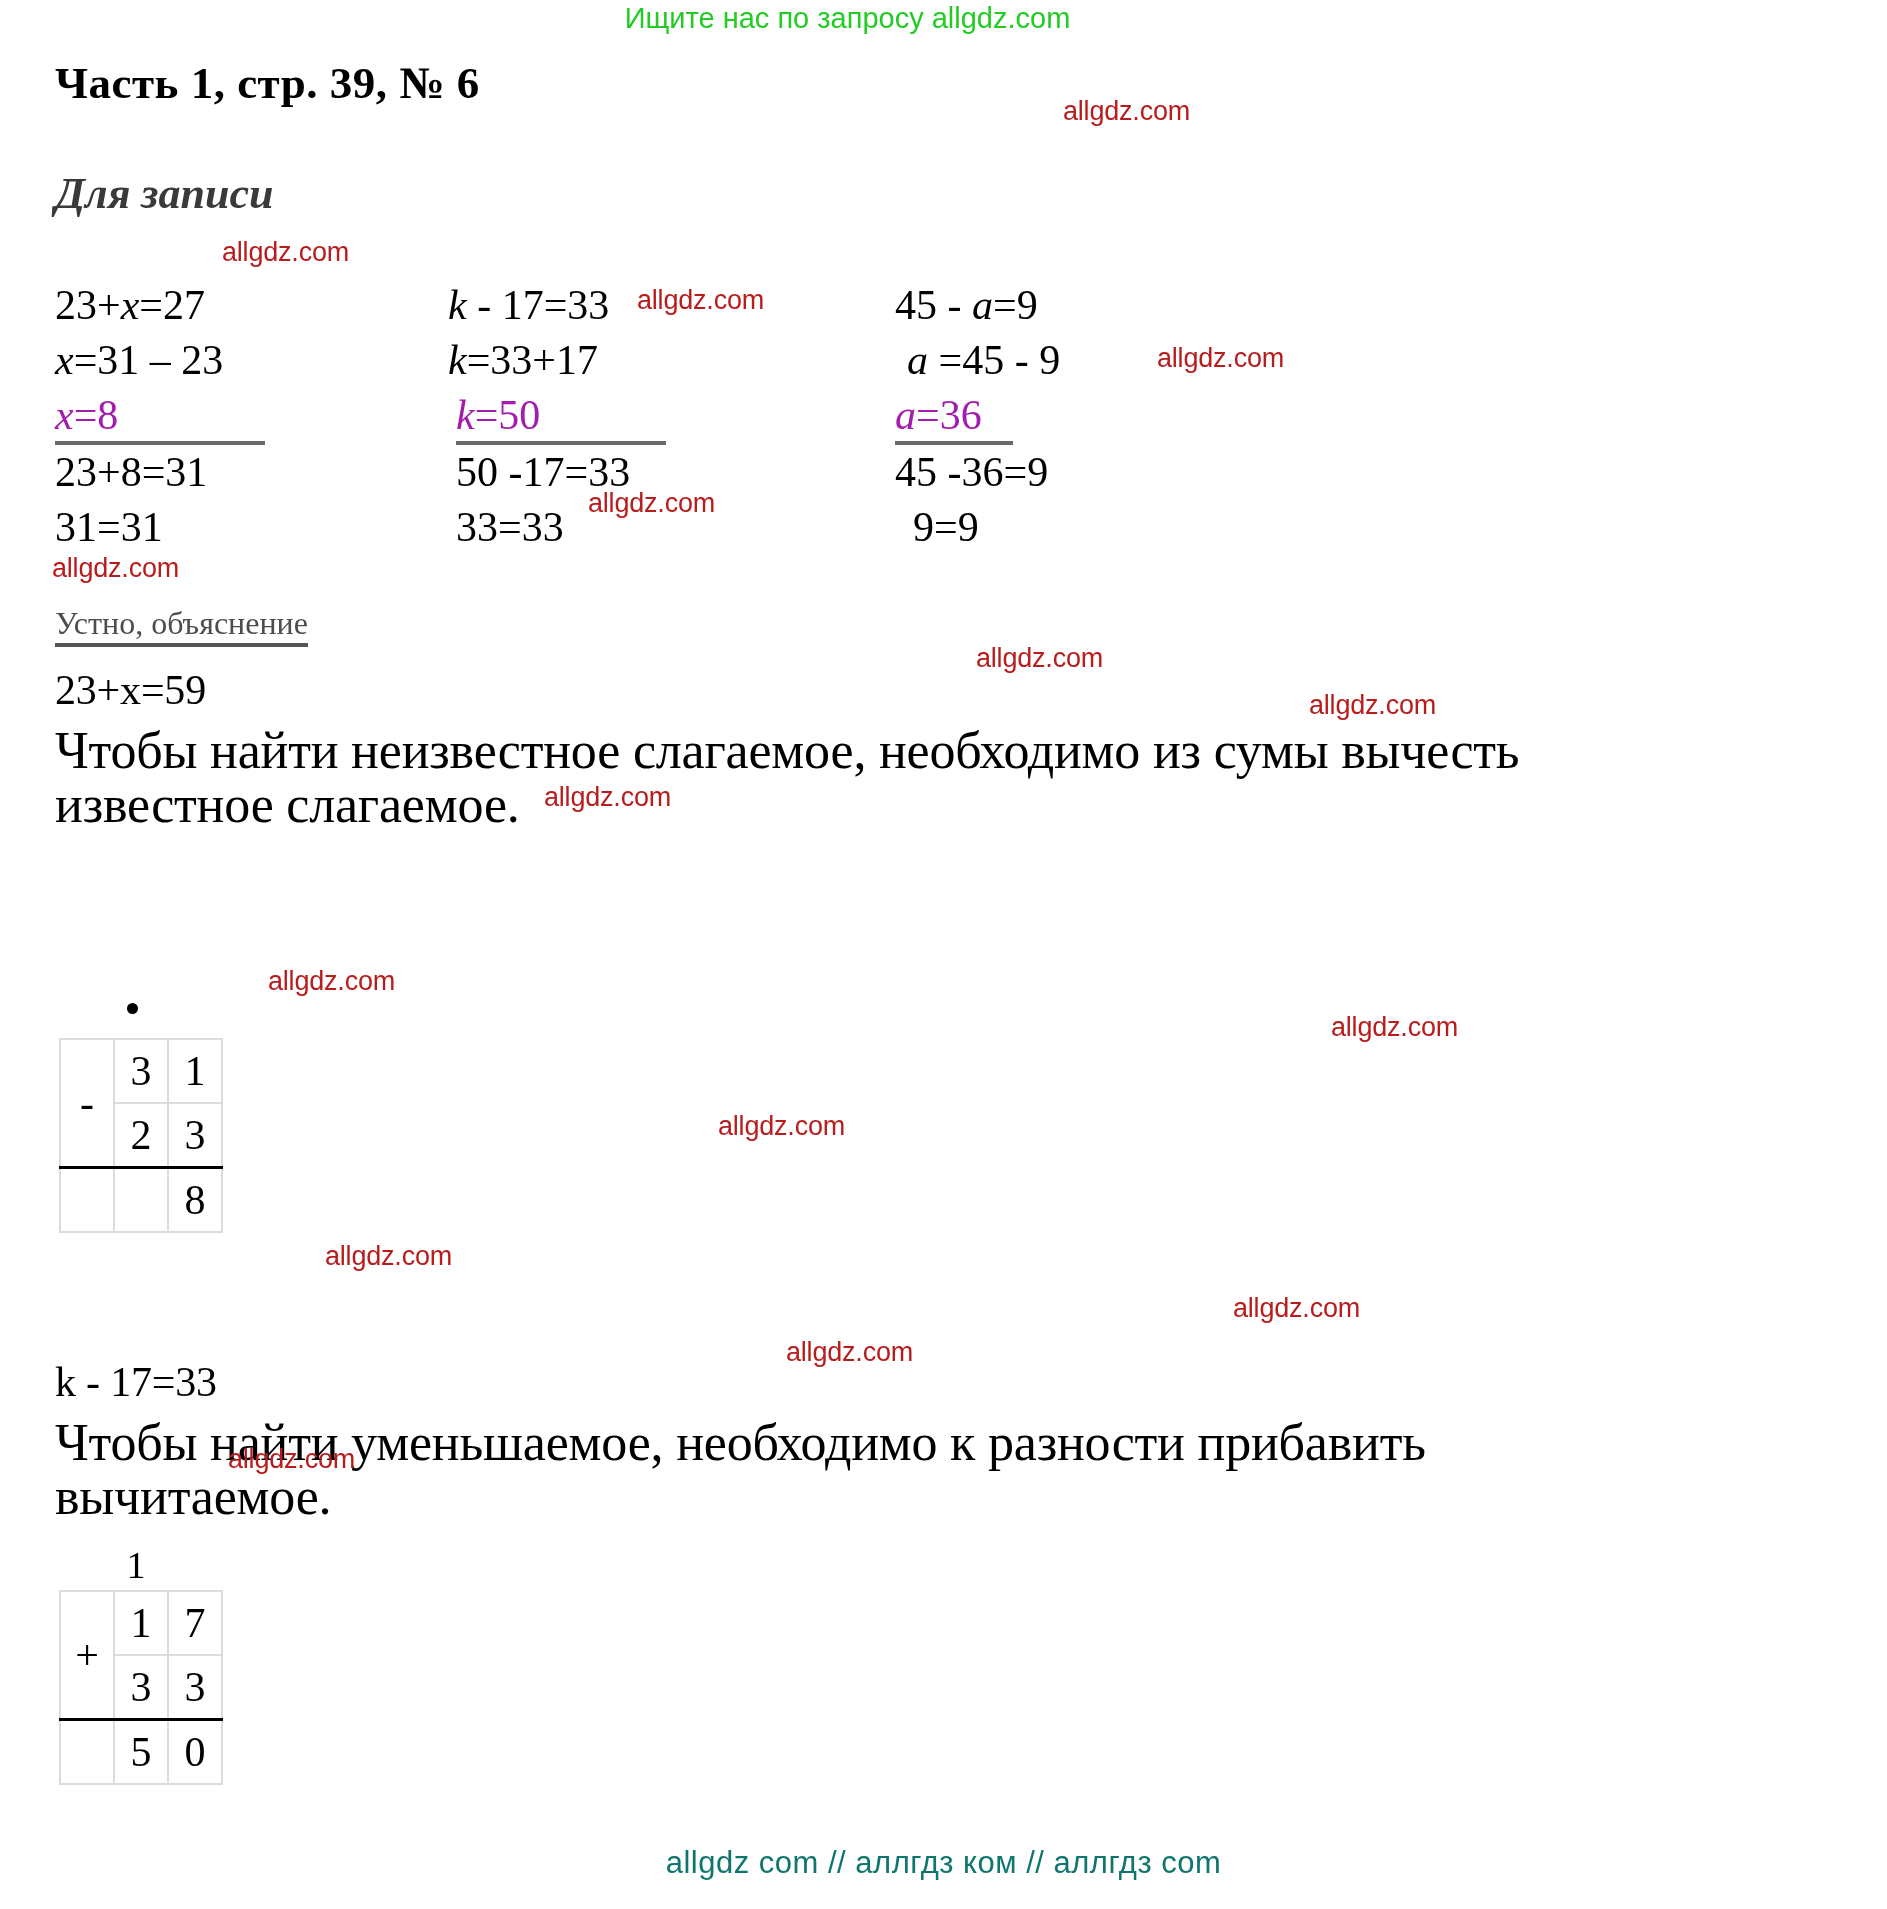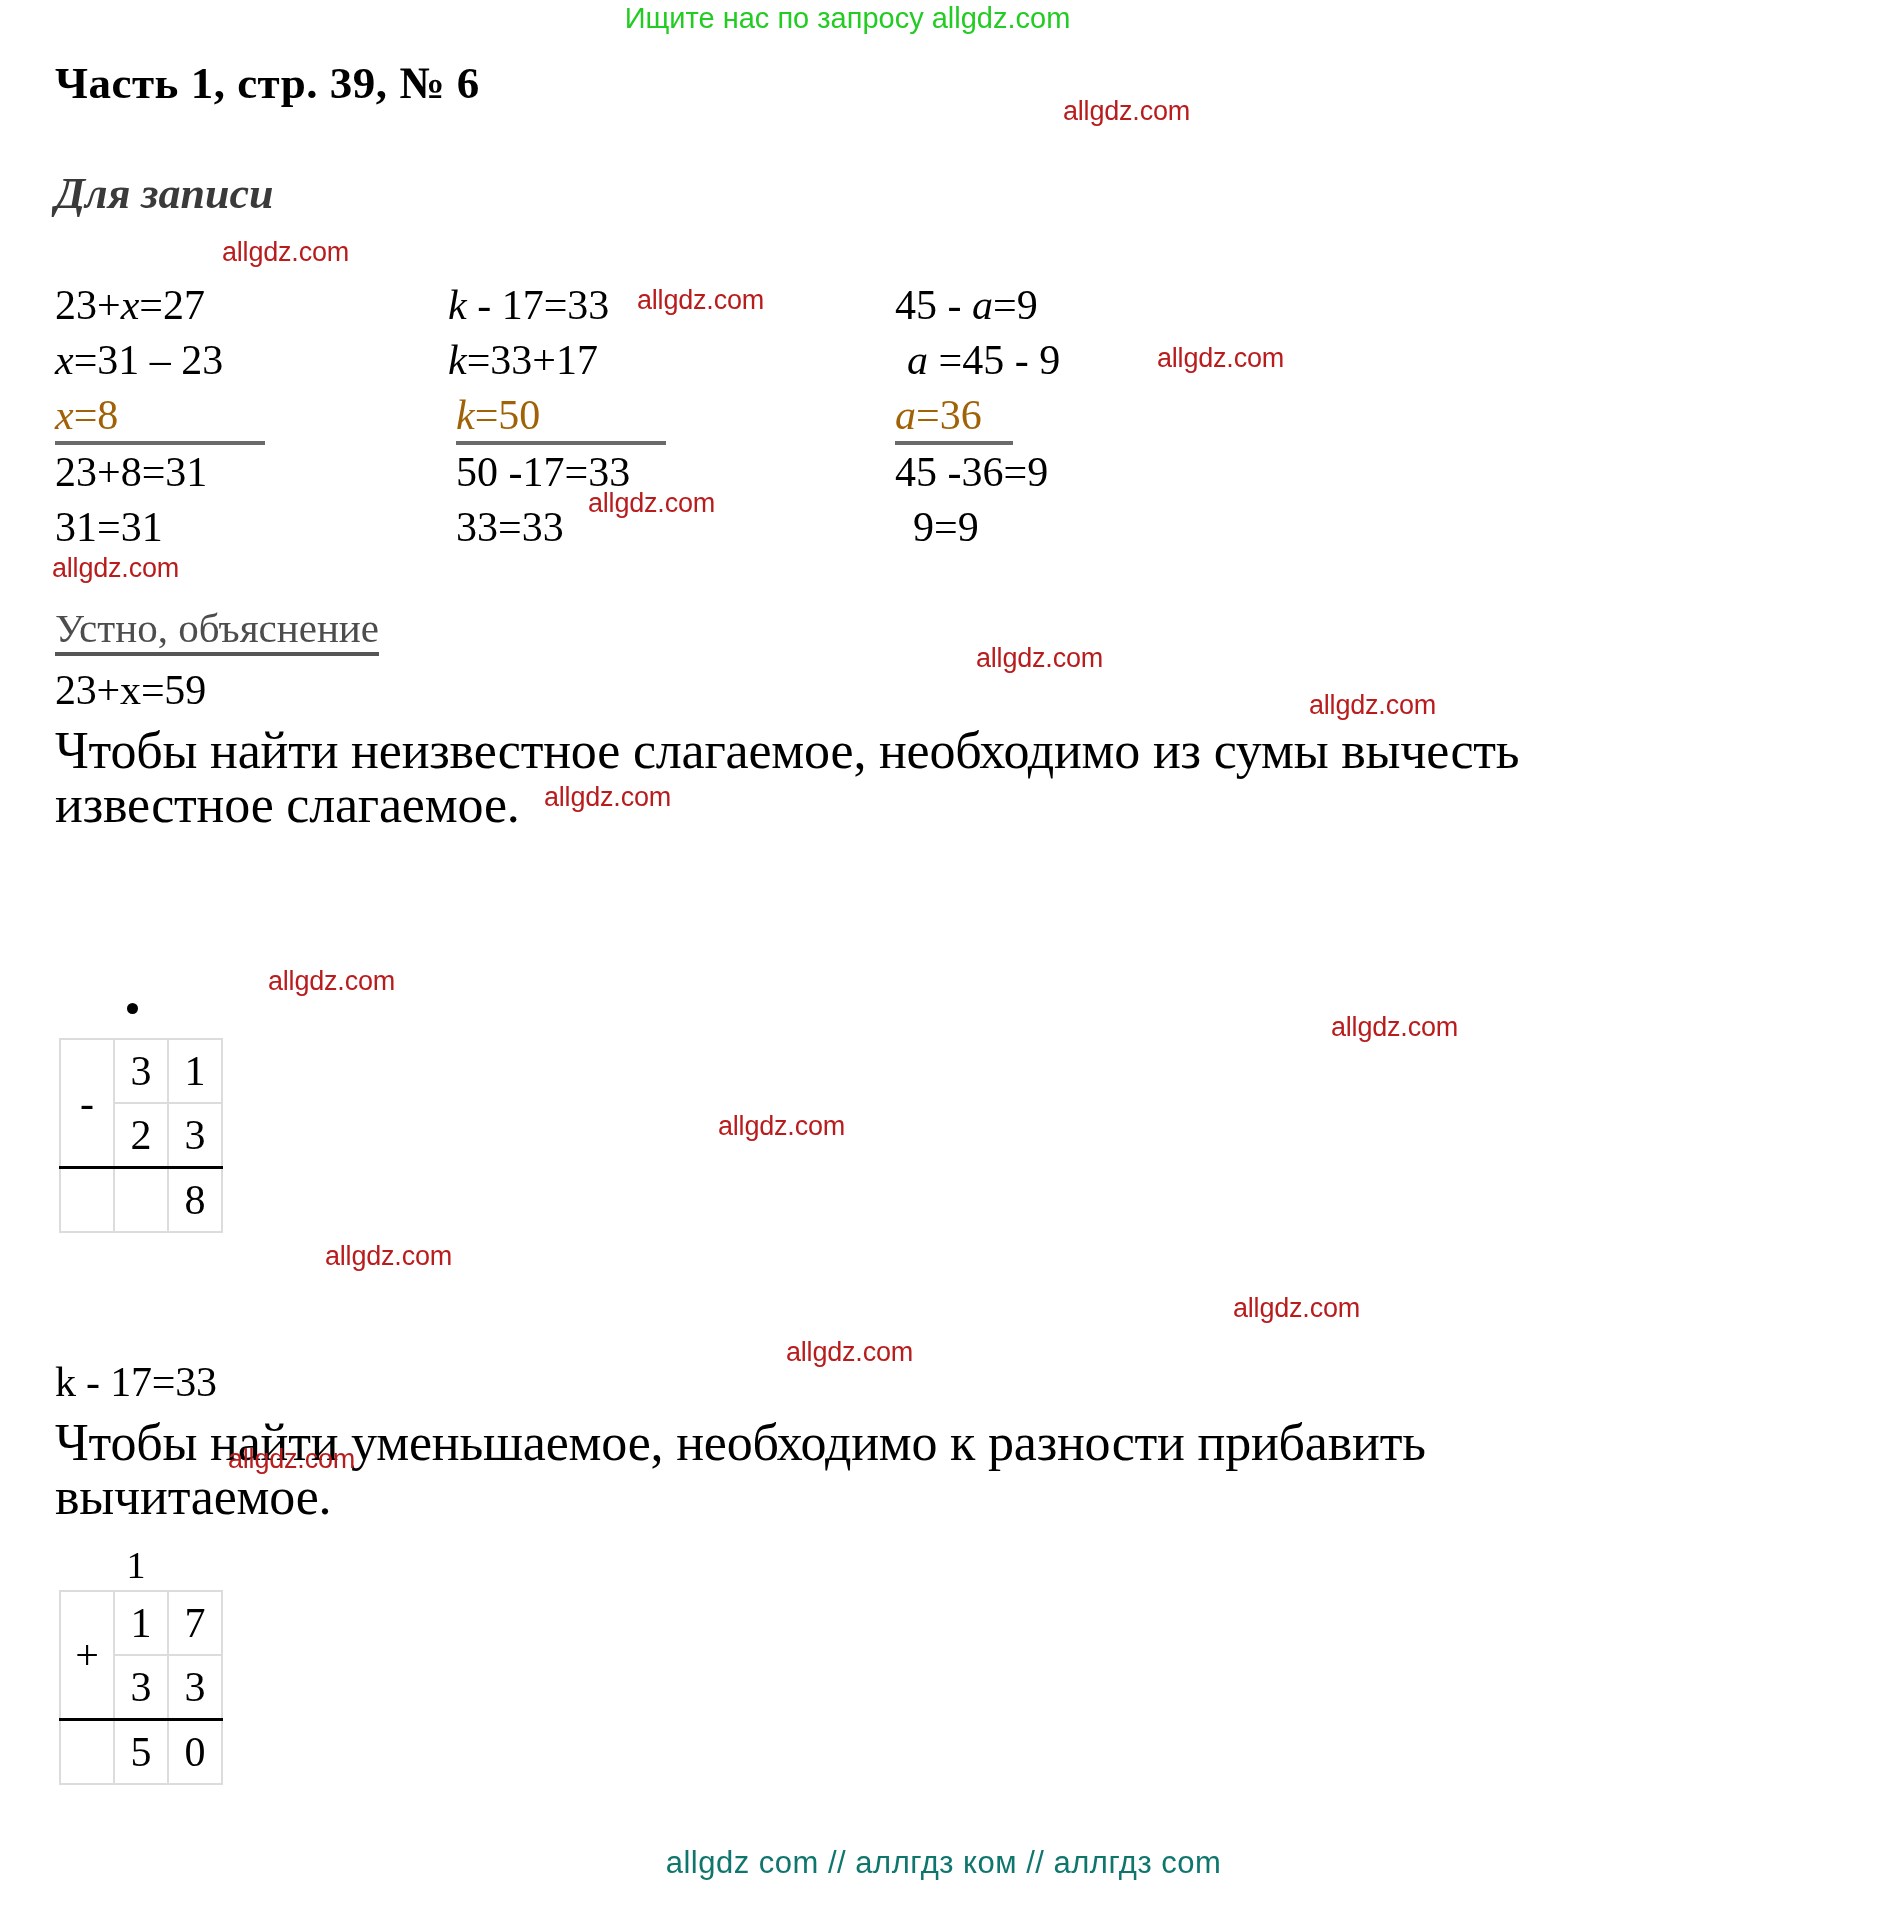--- a/index.html
+++ b/index.html
@@ -55,38 +55,38 @@
     left: 55px;
     font-size: 44px;
     font-weight: bold;
     font-style: italic;
     color: #3a3a3a;
   }
   #heading-ustno {
     position: absolute;
     top: 607px;
     left: 55px;
-    font-size: 41px;
+    font-size: 32px;
     color: #4d4d4d;
     border-bottom: 4px solid #555;
     padding-bottom: 2px;
     line-height: 1.05;
     text-align: right;
   }
 
   
   .eq-col { position: absolute; }
   .eq-line {
     font-size: 42px;
     line-height: 55px;
     white-space: nowrap;
   }
   .eq-line .var { font-style: italic; }
   .eq-answer {
-    color: #a16207;
+    color: #a21caf;
     border-bottom: 4px solid #6a6a6a;
     display: inline-block;
     min-width: 210px;
     padding-bottom: 1px;
     line-height: 50px;
   }
   .eq-answer .var { font-style: italic; }
 
   
   .para {

